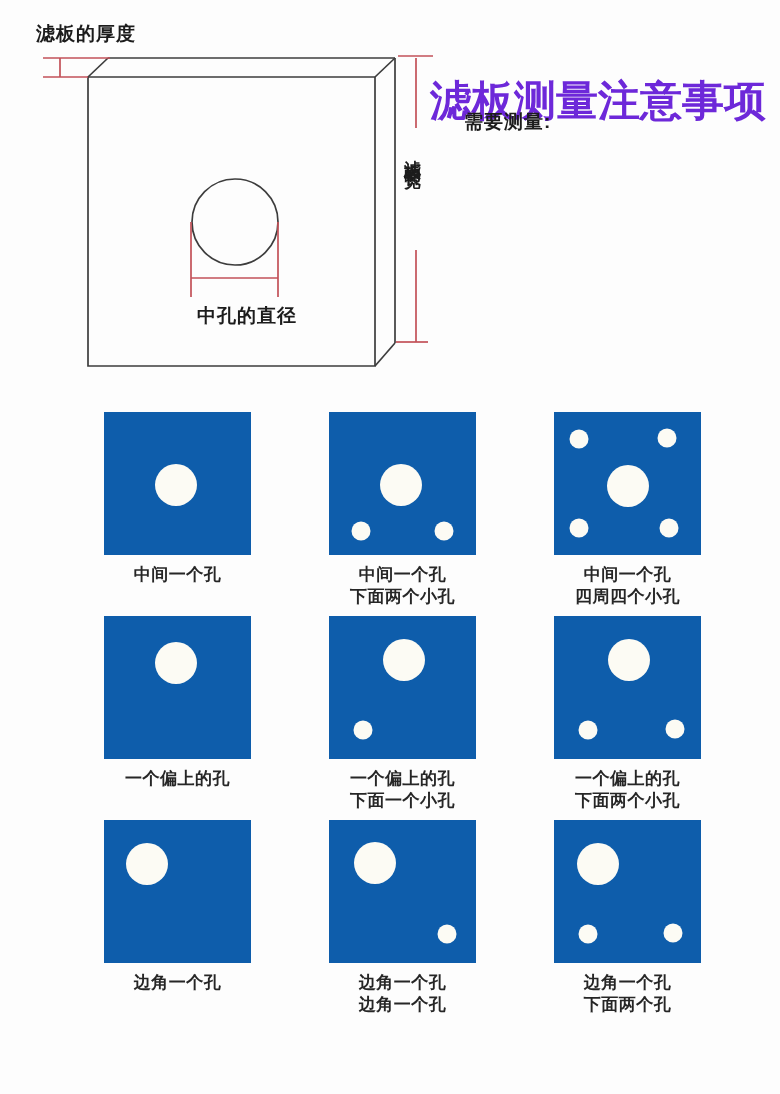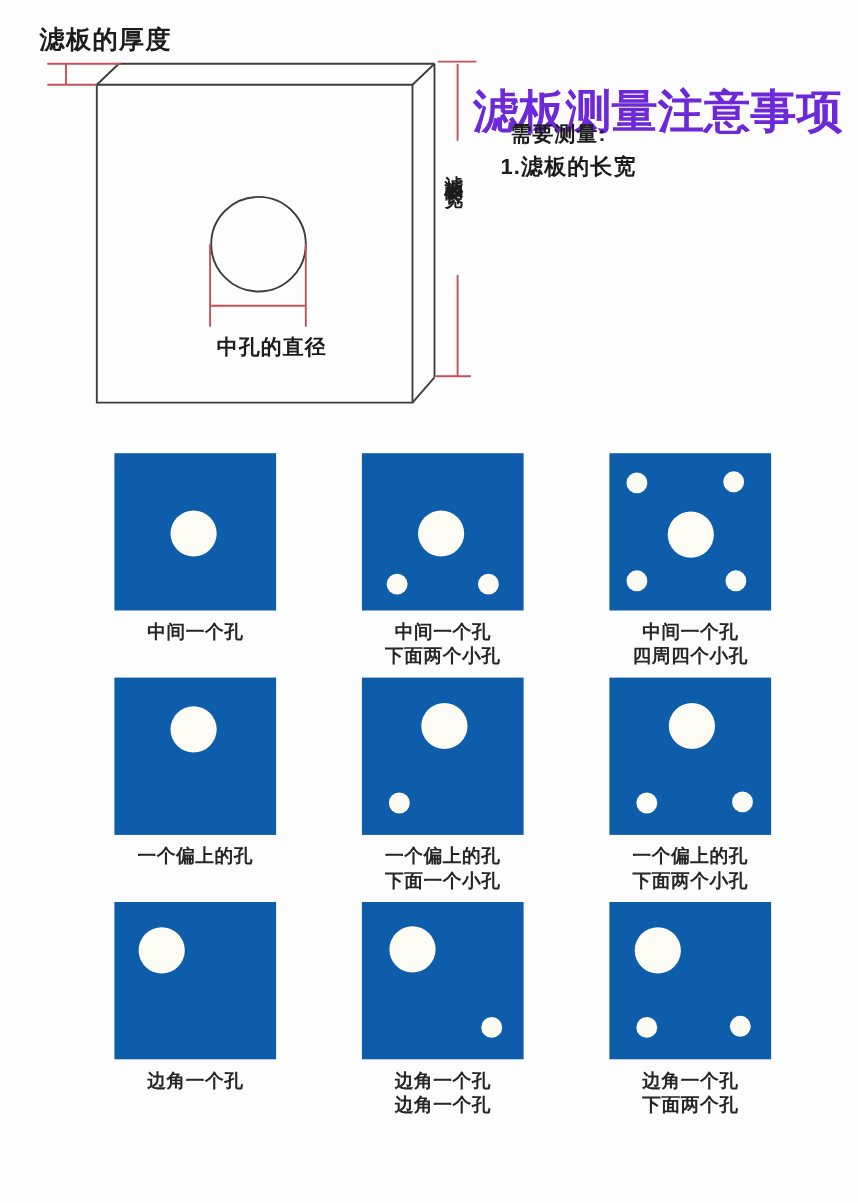--- a/index.html
+++ b/index.html
@@ -13,21 +13,21 @@
   html,body{margin:0;padding:0;background:#fff;}
   .canvas{
     position:relative;width:780px;height:1094px;overflow:hidden;
     background:var(--background);color:var(--text);
     font-family:"Liberation Sans","DejaVu Sans",sans-serif;
   }
   .plate-svg{position:absolute;left:0;top:0;}
   .oline{stroke:var(--outline);stroke-width:1.7;fill:none;}
   .dline{stroke:var(--dimension);stroke-width:1.7;fill:none;}
 
-  .thickness-label{position:absolute;left:36px;top:21px;font-size:23px;font-weight:700;letter-spacing:1px;white-space:nowrap;}
+  .thickness-label{position:absolute;left:36px;top:21px;font-size:19px;font-weight:700;letter-spacing:1px;white-space:nowrap;}
   .side-label{position:absolute;left:401px;top:146px;writing-mode:vertical-rl;text-orientation:upright;font-size:17px;font-weight:700;letter-spacing:3px;}
   .hole-label{position:absolute;left:173px;top:303px;width:124px;text-align:right;font-size:19px;font-weight:700;letter-spacing:1px;}
 
   .title{position:absolute;left:430px;top:50px;font-size:42px;line-height:1.1;font-weight:700;white-space:nowrap;color:#6d28d9;}
   .measure-heading{position:absolute;left:464px;top:109px;font-size:19px;font-weight:700;letter-spacing:1px;}
   .measure-list{position:absolute;left:455px;top:136px;font-size:20px;font-weight:600;line-height:33px;letter-spacing:1px;}
 
   .grid{position:absolute;left:104px;top:412px;display:grid;grid-template-columns:repeat(3,147px);column-gap:78px;}
   .cell{width:147px;height:204px;}
   .plate{position:relative;width:147px;height:143px;background:var(--plate);}
@@ -65,21 +65,20 @@
     <path class="dline" d="M396,342 H428"></path>
   </svg>
 
   <div class="thickness-label">滤板的厚度</div>
   <div class="side-label">滤板的长宽</div>
   <div class="hole-label">中孔的直径</div>
 
   <h1 class="title">滤板测量注意事项</h1>
   <div class="measure-heading">需要测量:</div>
   <div class="measure-list">
-    <div>1.滤板的长宽</div>
   </div>
 
   <div class="grid" id="grid">
       <div class="cell">
         <div class="plate">
           <div class="hole large" style="left: 49%; top: 51%;"></div>
         </div>
         <div class="caption">
           <div>中间一个孔</div>
         </div>

